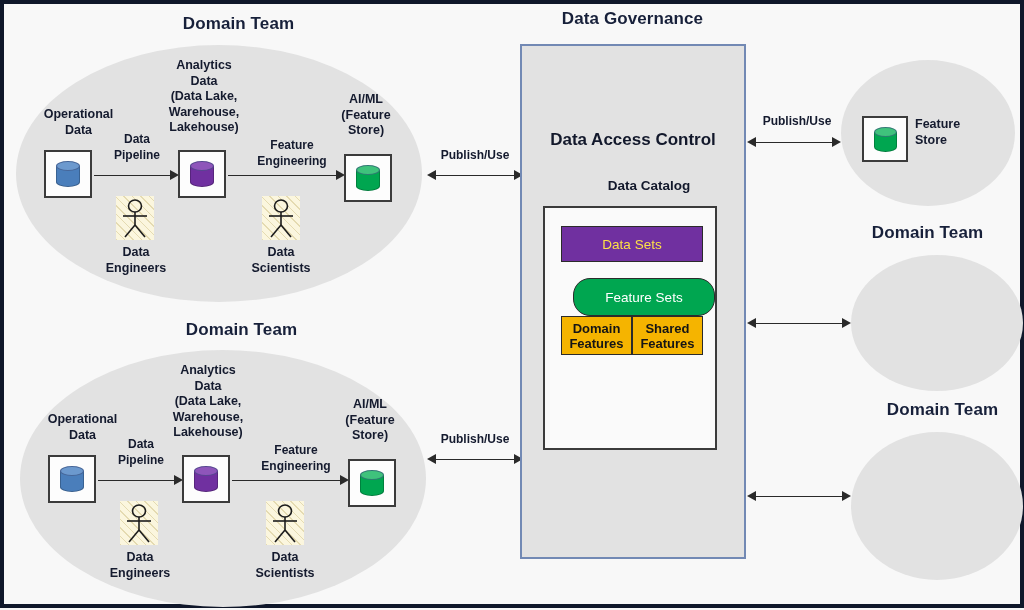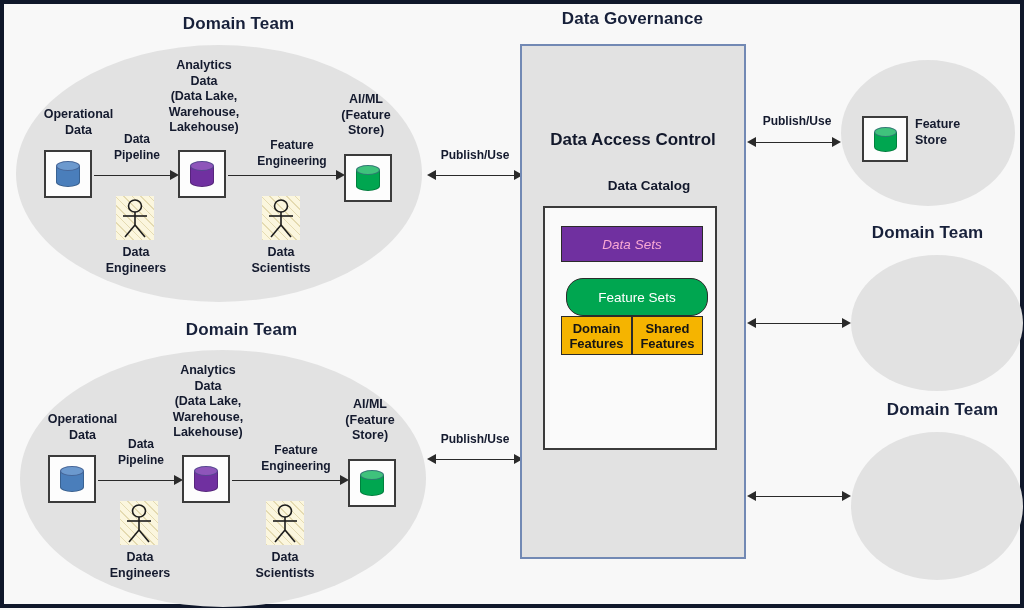--- a/index.html
+++ b/index.html
@@ -130,21 +130,21 @@
     box-sizing:border-box;
     border:1.5px solid #2b2b2b;
     display:flex;
     align-items:center;
     justify-content:center;
     font-size:13.5px;
     font-weight:normal;
     text-align:center;
     line-height:15px;
   }
-  .chip.purple{background:#7030A0;color:#f9a8d4;font-style:italic;}
+  .chip.purple{background:#7030A0;color:#fde047;}
   .chip.green{background:#00A650;color:#ffffff;}
   .chip.amber{background:#F5B400;color:#151515;font-weight:bold;font-size:13px;}
 
   
   .arrow-line{
     position:absolute;
     height:0;
     border-top:1.6px solid #2a2a2a;
   }
   .arrow-head{
@@ -326,21 +326,21 @@
   <div class="team-title" style="left:526px;top:5px;width:205px;">Data Governance</div>
 
   <div class="gov-panel" style="left:516px;top:40px;width:226px;height:515px;">
     <div class="gov-heading" style="left:0;top:48px;">Data Access Control</div>
     <div class="catalog-label" style="left:16px;top:132px;">Data Catalog</div>
 
     <div class="catalog-box" style="left:21px;top:160px;width:174px;height:244px;">
 
       <div class="chip purple" style="left:16px;top:18px;width:142px;height:36px;">Data Sets</div>
 
-      <div class="chip green" style="left:21px;top:70px;width:142px;height:38px;border-radius:17px;">Feature Sets</div>
+      <div class="chip green" style="left:28px;top:70px;width:142px;height:38px;border-radius:17px;">Feature Sets</div>
 
       <div class="chip amber" style="left:16px;top:108px;width:71px;height:39px;white-space:pre-line;">Domain
 Features</div>
 
       <div class="chip amber" style="left:87px;top:108px;width:71px;height:39px;white-space:pre-line;">Shared
 Features</div>
     </div>
   </div>
 
 

